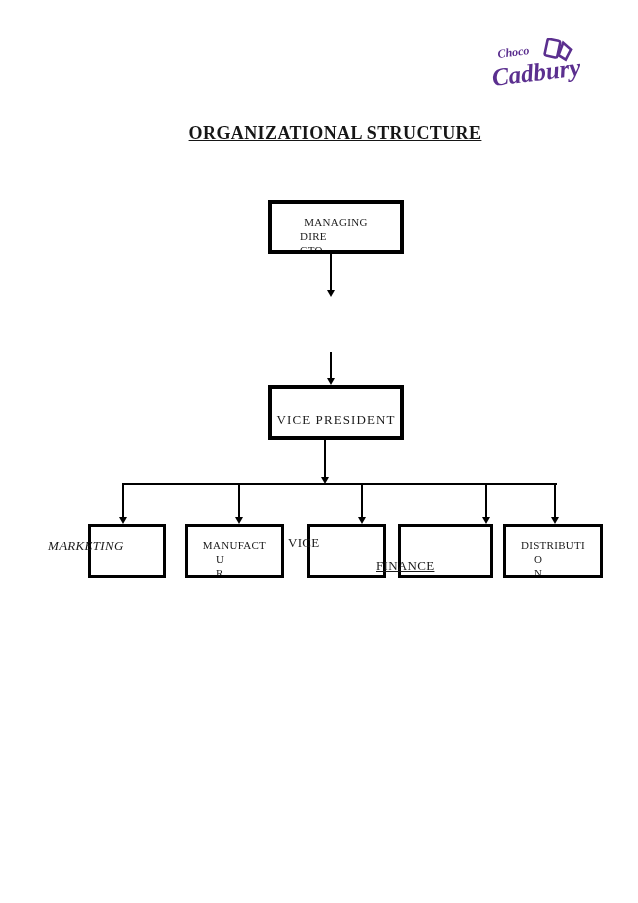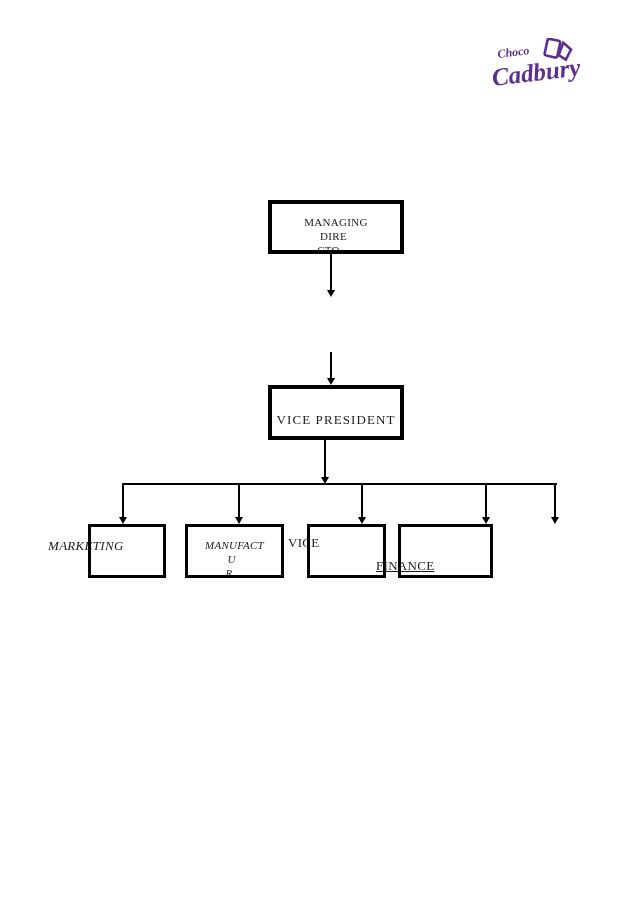--- a/index.html
+++ b/index.html
@@ -15,31 +15,31 @@
   }
   
   .logo{position:absolute;left:492px;top:38px;width:90px;height:62px;}
   
   .node{
     position:absolute;background:#ffffff;border:4px solid #000;box-sizing:border-box;
     overflow:hidden;font-size:11px;line-height:14px;letter-spacing:.3px;color:#1b1b1b;
   }
   .node .ln{display:block;}
   .t-center{text-align:center;}
-  .t-right{text-align:center;}
+  .t-right{text-align:left;padding-left:28px;}
   
   #box-md{left:268px;top:200px;width:136px;height:54px;padding-top:11px;}
   #box-md .ln2{padding-right:5px;}
   #box-md .ln3{padding-right:15px;}
   #box-gm{left:268px;top:297px;width:136px;height:55px;padding-top:11px;}
   #box-gm .ln2{padding-right:8px;}
   #box-gm .ln3{padding-right:12px;}
   #box-vp{left:268px;top:385px;width:136px;height:55px;padding-top:24px;letter-spacing:1.1px;font-size:13px;}
   
-  .node.small{border-width:3px;font-style:italic;}
+  .node.small{border-width:3px;}
   #box-mk{left:88px;top:524px;width:78px;height:54px;}
   #box-mf{left:185px;top:524px;width:99px;height:54px;padding-top:11px;}
   #box-mf .ln2{padding-right:6px;}
   #box-mf .ln3{padding-right:11px;}
   #box-sl{left:307px;top:524px;width:79px;height:54px;}
   #box-fn{left:398px;top:524px;width:95px;height:54px;}
   #box-ds{left:503px;top:524px;width:100px;height:54px;padding-top:11px;}
   #box-ds .ln2{padding-right:10px;}
   #box-ds .ln3{padding-right:13px;}
   
@@ -67,20 +67,21 @@
     <svg width="90" height="62" viewBox="0 0 90 62">
       <g transform="translate(52,0) rotate(12 10 10)">
         <rect x="2" y="2" width="13" height="17" rx="2" fill="#ffffff" stroke="#5b2f8f" stroke-width="2.6"></rect>
         <path d="M18 3 l9 5 -3 11 -8 -3 z" fill="#ffffff" stroke="#5b2f8f" stroke-width="2.6"></path>
       </g>
       <text x="6" y="20" font-family="Liberation Serif, DejaVu Serif, serif" font-size="12" font-style="italic" font-weight="bold" fill="#5b2f8f" transform="rotate(-7 6 20)">Choco</text>
       <text x="1" y="48" font-family="Liberation Serif, DejaVu Serif, serif" font-size="25" font-style="italic" font-weight="bold" fill="#5b2f8f" transform="rotate(-7 1 48)">Cadbury</text>
     </svg>
   </div>
 
+  <div class="doc-title">ORGANIZATIONAL STRUCTURE</div>
 
   <div class="node" id="box-md">
     <span class="ln t-center">MANAGING</span>
     <span class="ln t-right ln2">DIRE</span>
     <span class="ln t-right ln3">CTO</span>
   </div>
 
 
   <div class="node" id="box-vp">
     <span class="ln t-center">VICE PRESIDENT</span>
@@ -94,20 +95,25 @@
     <span class="ln t-right ln2">U</span>
     <span class="ln t-right ln3">R</span>
   </div>
 
   <div class="node small" id="box-sl"></div>
   <span class="float-label" id="lbl-sl">VICE</span>
 
   <div class="node small" id="box-fn"></div>
   <span class="float-label" id="lbl-fn">FINANCE</span>
 
+  <div class="node small" id="box-ds">
+    <span class="ln t-center">DISTRIBUTI</span>
+    <span class="ln t-right ln2">O</span>
+    <span class="ln t-right ln3">N</span>
+  </div>
 
   <div class="vline" style="left:330px;top:253px;height:37px;"></div>
   <div class="arrow-down" style="left:326.5px;top:290px;"></div>
 
   <div class="vline" style="left:330px;top:352px;height:26px;"></div>
   <div class="arrow-down" style="left:326.5px;top:378px;"></div>
 
   <div class="vline" style="left:324px;top:440px;height:37px;"></div>
   <div class="arrow-down" style="left:320.5px;top:477px;"></div>
 

